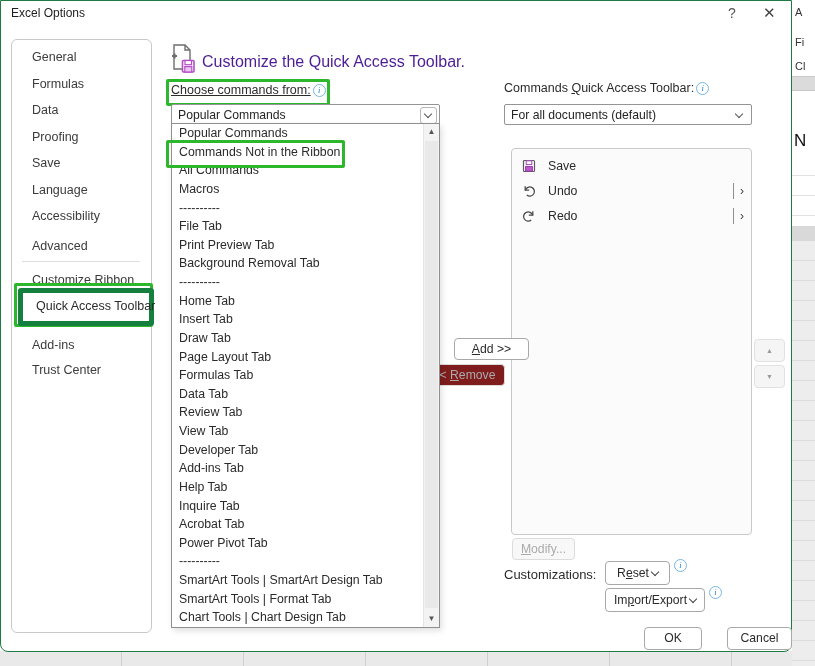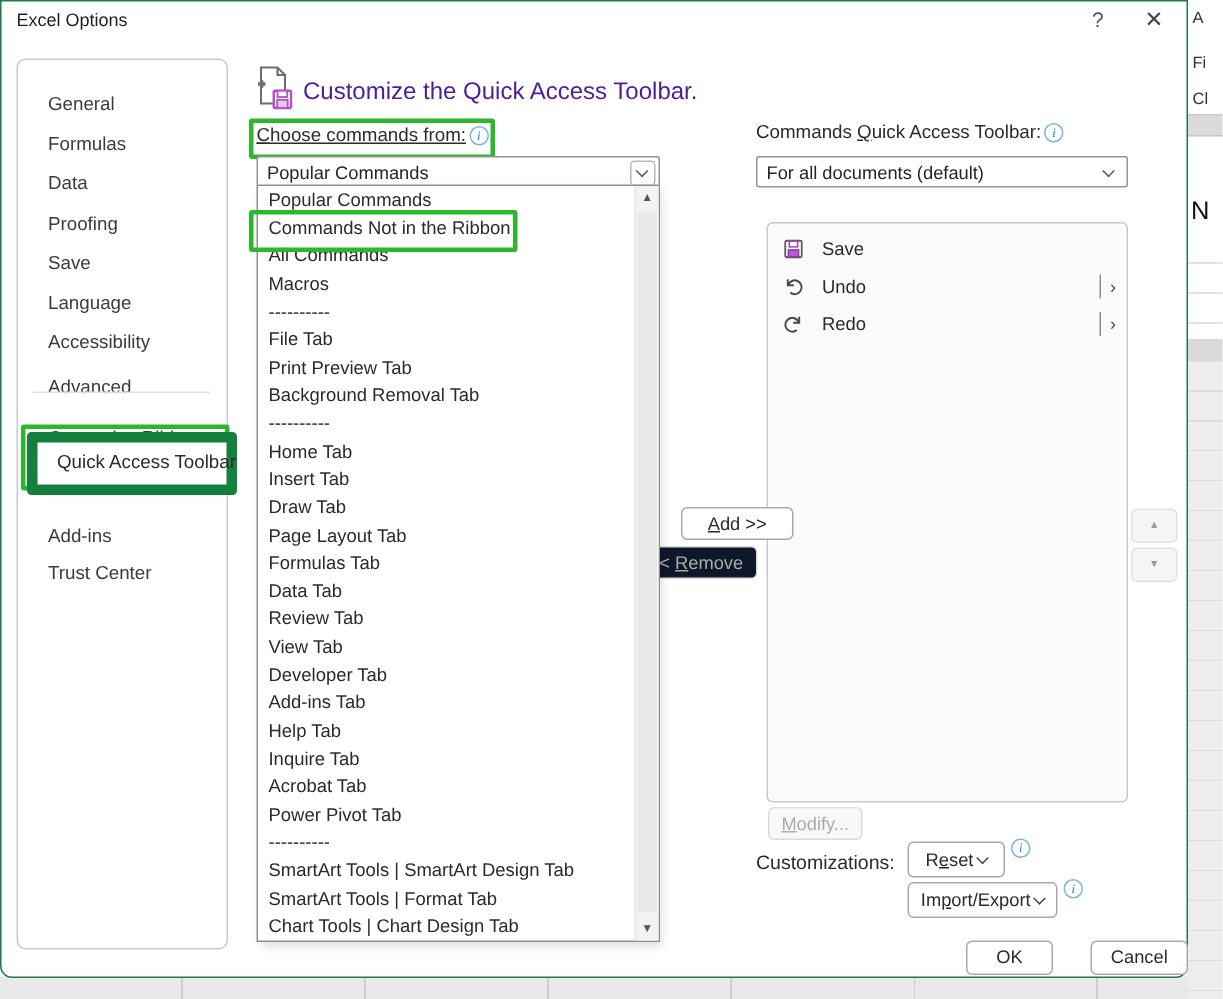--- a/index.html
+++ b/index.html
@@ -19,24 +19,24 @@
   #bg-bottom{left:0;top:651px;width:792px;height:15px;background:#e9e9e9;
       background-image:repeating-linear-gradient(to right,#e9e9e9 0 121px,#cfcfcf 121px 122px);}
   
   #dlg{left:0;top:0;width:790px;height:650px;background:#fff;border:1px solid #1f7a44;
        border-radius:0 0 8px 8px;}
   #dlg-title{left:10px;top:5px;font-size:12px;color:#1f1f1f;}
   #dlg-help{left:727px;top:4px;font-size:14px;color:#555;cursor:default;}
   #dlg-close{left:762px;top:3px;font-size:15px;color:#444;cursor:default;}
   
   #sidebar{left:10px;top:38px;width:139px;height:592px;border:1px solid #c9c9c9;border-radius:6px;background:#fff;}
-  .side-item{position:absolute;left:20px;font-size:12.5px;color:#3b3b3b;white-space:nowrap;margin-top:12px;}
+  .side-item{position:absolute;left:20px;font-size:12.5px;color:#3b3b3b;white-space:nowrap;}
   #side-divider{position:absolute;left:10px;top:221px;width:118px;height:1px;background:#dedede;}
   #qat-green{position:absolute;left:2px;top:243px;width:133px;height:38px;border:3px solid #2cb72c;border-radius:2px;}
-  #qat-card{position:absolute;left:6px;top:248px;width:126px;height:28px;background:#fff;border:7px solid #15803d;border-radius:3px;}
+  #qat-card{position:absolute;left:6px;top:248px;width:126px;height:28px;background:#fff;border:5px solid #15803d;border-radius:3px;}
   #qat-card span{position:absolute;left:13px;top:6px;font-size:12.5px;color:#2b2b2b;white-space:nowrap;}
   
   #hdr-icon{left:167px;top:42px;width:28px;height:31px;}
   #hdr-title{left:201px;top:52px;font-size:16px;color:#4c1d95;}
   
   #choose-box{left:165px;top:78px;width:158px;height:21px;border:3px solid #2cb72c;border-radius:2px;}
   #choose-label{left:170px;top:82px;font-size:12.5px;color:#2b2b2b;white-space:nowrap;text-decoration:underline;}
   .mn{text-decoration:underline;}
   .info{display:inline-block;width:11px;height:11px;border:1px solid #79b6e2;border-radius:50%;
         color:#1583d8;font-size:8.5px;line-height:11px;text-align:center;vertical-align:1px;margin-left:2px;
@@ -51,21 +51,21 @@
   #ddl-items{position:absolute;left:0;top:0;right:15px;bottom:0;overflow:hidden;}
   .ddl-row{height:18.63px;line-height:18.6px;padding-left:7px;font-size:12.3px;color:#2b2b2b;white-space:nowrap;}
   #ddl-scroll{position:absolute;right:0;top:0;width:15px;height:100%;background:#f3f3f3;border-left:1px solid #e4e4e4;}
   .scr-arrow{position:absolute;left:0;width:15px;height:16px;font-size:8px;color:#565656;text-align:center;line-height:16px;}
   #ddl-thumb{position:absolute;left:1px;top:17px;width:13px;height:467px;background:#e9e9e9;}
   #cmd-green{left:165px;top:139px;width:173px;height:22px;border:3px solid #2cb72c;border-radius:2px;z-index:6;}
   
   .pushbtn{position:absolute;border:1px solid #a8a8a8;border-radius:4px;background:#fff;font-size:12.2px;color:#2b2b2b;text-align:center;}
   #btn-add{left:453px;top:337px;width:73px;height:20px;line-height:20px;z-index:1;}
   #btn-remove{left:429px;top:363px;width:73px;height:20px;line-height:20px;z-index:1;
-              border-color:#dcdcdc;background:#0f172a;color:#ababab;}
+              border-color:#dcdcdc;background:#7f1d1d;color:#ababab;}
   
   #cust-label{left:503px;top:80px;font-size:12.5px;color:#2b2b2b;white-space:nowrap;}
   #combo-right{left:503px;top:103px;width:246px;height:19px;border:1px solid #949494;border-radius:2px;background:#fff;}
   #combo-right .val{position:absolute;left:6px;top:3px;font-size:12.2px;}
   #combo-right .chev{right:9px;top:6px;}
   #qat-list{left:510px;top:147px;width:239px;height:385px;border:1px solid #c9c9c9;border-radius:4px;background:#fbfbfb;}
   .qat-row{position:absolute;left:0;width:100%;height:25px;}
   .qat-row .ric{position:absolute;left:9px;top:4px;}
   .qat-row .rlb{position:absolute;left:36px;top:5px;font-size:12.3px;color:#2b2b2b;}
   .split{position:absolute;right:7px;top:4px;border-left:1px solid #8f8f8f;padding-left:6px;font-size:12px;color:#444;height:16px;line-height:16px;}

